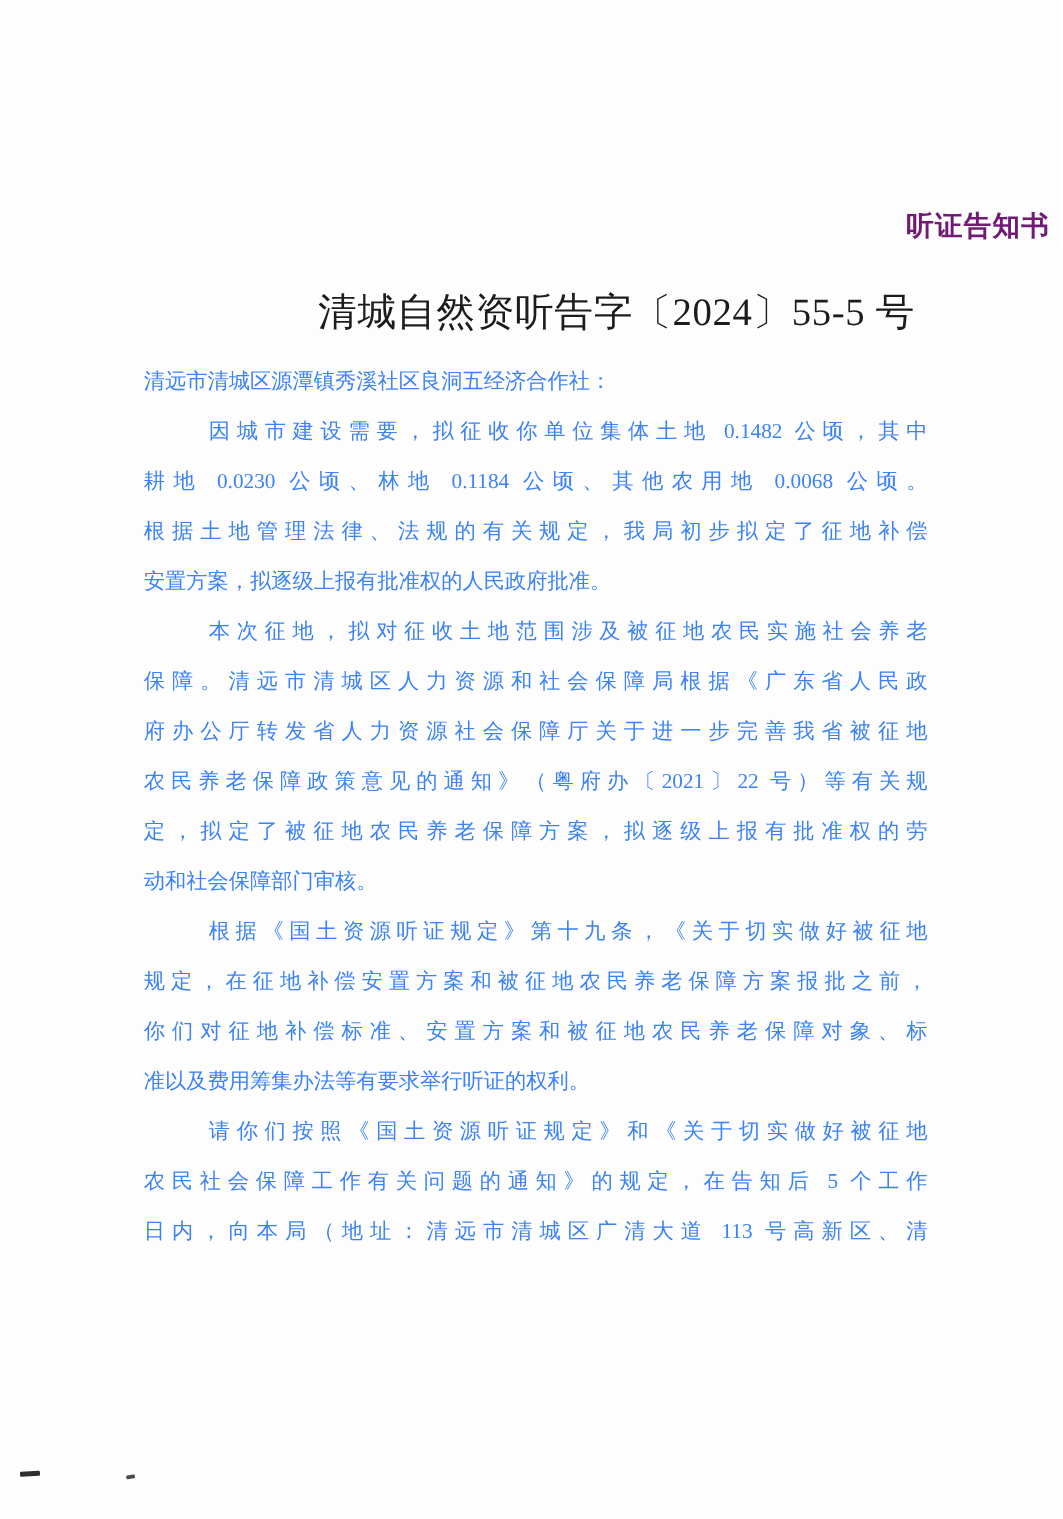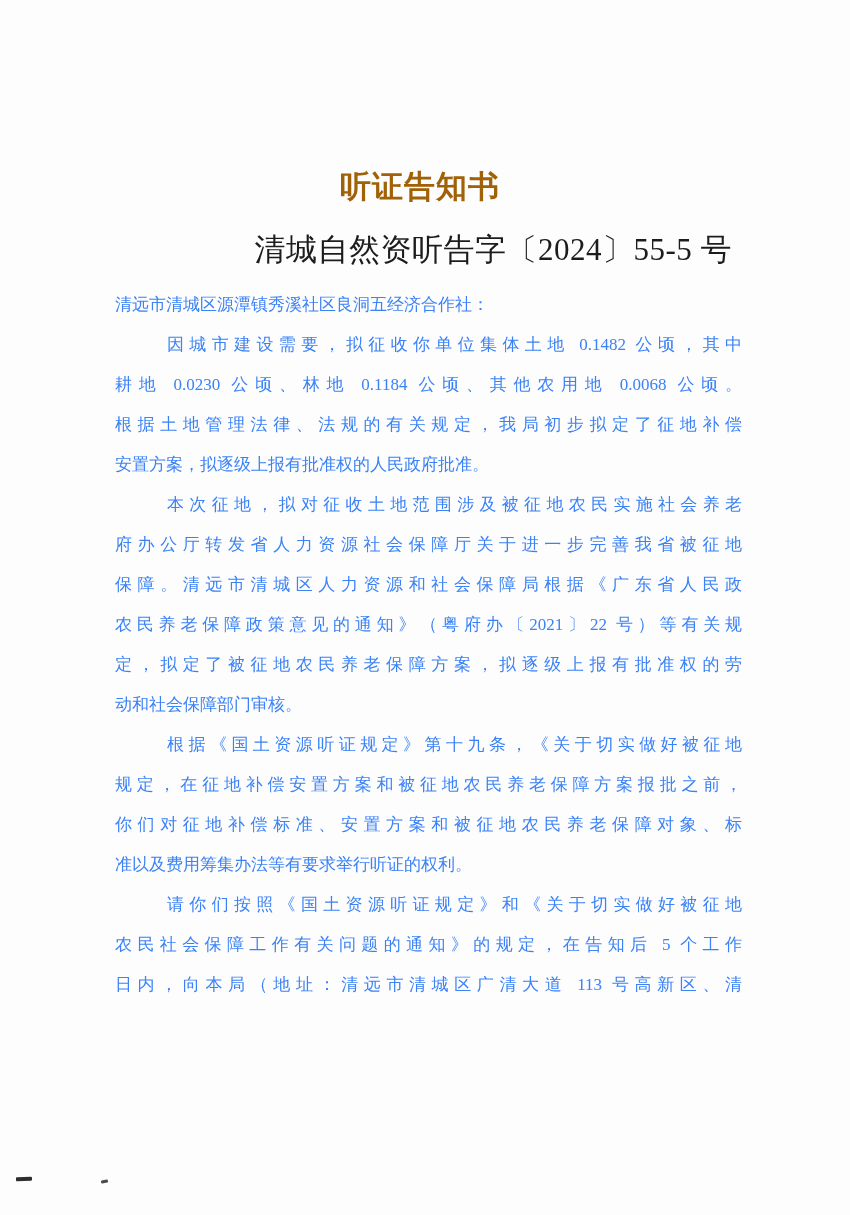--- a/index.html
+++ b/index.html
@@ -12,26 +12,26 @@
     background: #fdfdfd;
     color: #1e1e1e;
     font-family: "Liberation Serif", "DejaVu Serif", serif;
     overflow: hidden;
   }
   .doc-title {
     position: absolute;
     top: 166px;
     left: 0;
     width: 840px;
-    text-align: center;
+    text-align: right;
     font-family: "DejaVu Sans", "Liberation Sans", sans-serif;
-    font-size: 31px;
+    font-size: 22px;
     font-weight: bold;
     letter-spacing: 1px;
-    color: #a16207;
+    color: #701a75;
   }
   .doc-ref {
     position: absolute;
     top: 229px;
     right: 118px;
     font-size: 31px;
     letter-spacing: 0.5px;
     color: #1c1c1c;
     white-space: nowrap;
   }
@@ -70,22 +70,22 @@
 
   <div class="doc-body">
     <div class="ln">清远市清城区源潭镇秀溪社区良洞五经济合作社：</div>
 
     <div class="ln just ind">因城市建设需要，拟征收你单位集体土地 0.1482 公顷，其中</div>
     <div class="ln just">耕地 0.0230 公顷、林地 0.1184 公顷、其他农用地 0.0068 公顷。</div>
     <div class="ln just">根据土地管理法律、法规的有关规定，我局初步拟定了征地补偿</div>
     <div class="ln">安置方案，拟逐级上报有批准权的人民政府批准。</div>
 
     <div class="ln just ind">本次征地，拟对征收土地范围涉及被征地农民实施社会养老</div>
+    <div class="ln just">保障。清远市清城区人力资源和社会保障局根据《广东省人民政</div>
     <div class="ln just">府办公厅转发省人力资源社会保障厅关于进一步完善我省被征地</div>
-    <div class="ln just">保障。清远市清城区人力资源和社会保障局根据《广东省人民政</div>
     <div class="ln just">农民养老保障政策意见的通知》（粤府办〔2021〕22 号）等有关规</div>
     <div class="ln just">定，拟定了被征地农民养老保障方案，拟逐级上报有批准权的劳</div>
     <div class="ln">动和社会保障部门审核。</div>
 
     <div class="ln just ind">根据《国土资源听证规定》第十九条，《关于切实做好被征地</div>
     <div class="ln just">规定，在征地补偿安置方案和被征地农民养老保障方案报批之前，</div>
     <div class="ln just">你们对征地补偿标准、安置方案和被征地农民养老保障对象、标</div>
     <div class="ln">准以及费用筹集办法等有要求举行听证的权利。</div>
 
     <div class="ln just ind">请你们按照《国土资源听证规定》和《关于切实做好被征地</div>

